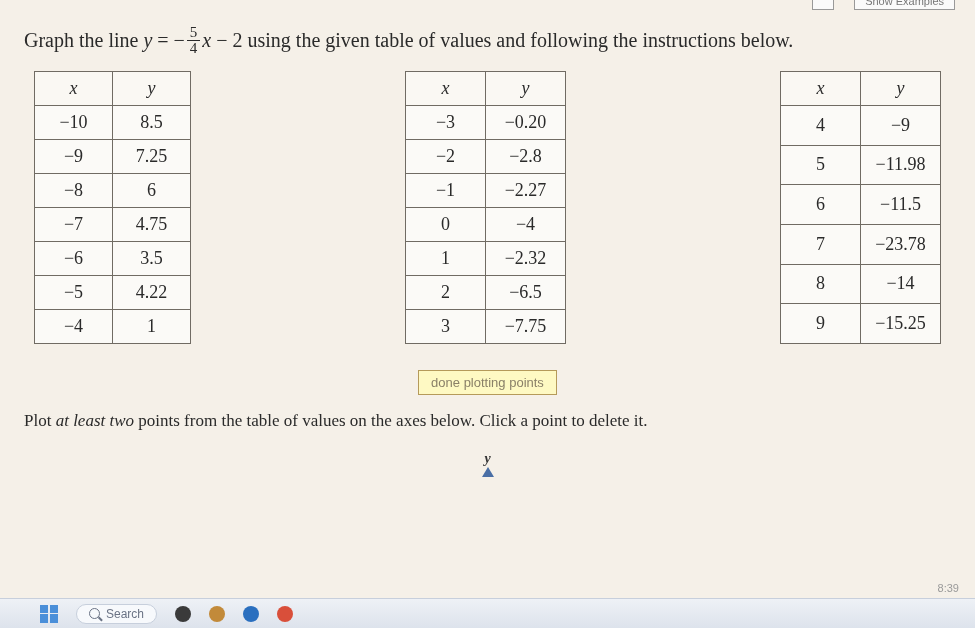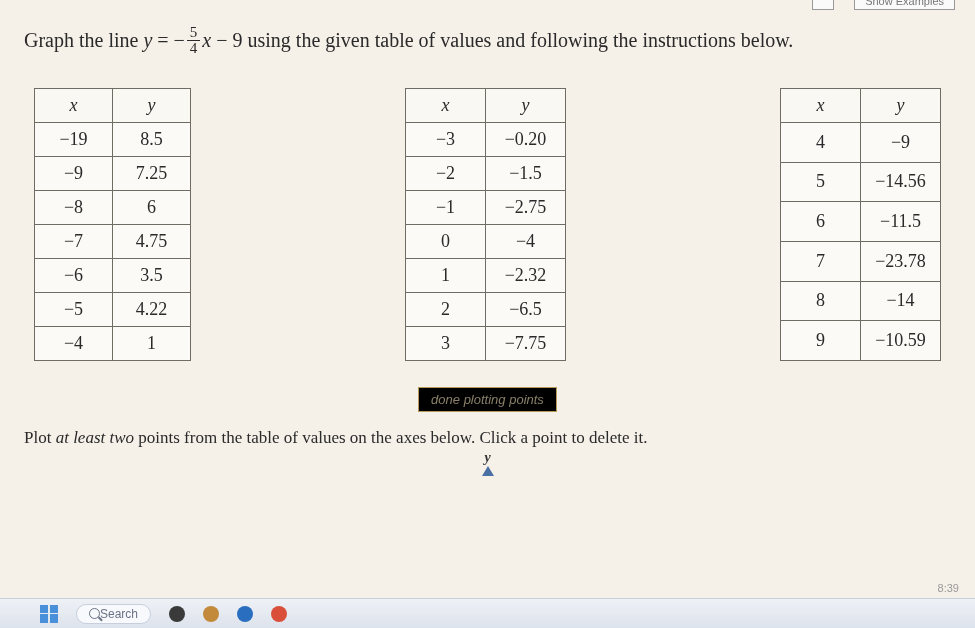--- a/index.html
+++ b/index.html
@@ -25,21 +25,21 @@
       background: #fafafa;
       padding: 2px 10px;
       font-size: 11px;
       color: #777;
       font-family: Arial, sans-serif;
     }
     .prompt {
       font-size: 20px;
       line-height: 1.45;
       margin-top: 8px;
-      margin-bottom: 30px;
+      margin-bottom: 13px;
       font-family: Georgia, serif;
     }
     .math-y { font-style: italic; }
     .math-x { font-style: italic; }
     .frac {
       display: inline-block;
       vertical-align: middle;
       text-align: center;
       font-size: 15px;
       line-height: 1;
@@ -71,30 +71,30 @@
     th {
       font-style: italic;
       font-weight: normal;
       background: #faf8f3;
     }
     .wide td, .wide th { width: 80px; }
     .done-row { text-align: center; margin-bottom: 14px; }
     .done-btn {
       display: inline-block;
       border: 1.5px solid #b59a5a;
-      background: #000000;
+      background: #fef9c3;
       color: #8a8068;
       font-size: 13px;
       padding: 4px 12px;
       font-family: Arial, sans-serif;
-      font-style: italic;
     }
     .instruction {
       font-size: 17px;
       line-height: 1.4;
+      margin-bottom: 18px;
       font-family: Georgia, serif;
     }
     .instruction em { font-style: italic; }
     .axis-hint {
       text-align: center;
       font-style: italic;
       font-size: 14px;
       font-weight: bold;
       color: #333;
     }
@@ -122,20 +122,21 @@
       width: 18px; height: 18px;
       display: grid;
       grid-template-columns: 1fr 1fr;
       grid-template-rows: 1fr 1fr;
       gap: 1.5px;
     }
     .start-icon .q { background: #4a8fd9; }
     .search-pill {
       display: flex;
       align-items: center;
+      gap: 6px;
       background: #f7f9fc;
       border: 1px solid #c7cfdc;
       border-radius: 14px;
       padding: 2px 12px;
       font-size: 12px;
       color: #6a7385;
     }
     .search-pill .mag {
       width: 11px; height: 11px;
       border: 1.6px solid #6a7385;
@@ -169,34 +170,34 @@
   </style>
 </head>
 <body>
 
 <div class="top-buttons">
   <div class="top-btn"></div>
   <div class="top-btn">Show Examples</div>
 </div>
 
 <div class="prompt">
-  <span>Graph the line </span><span class="math-y">y</span><span> = </span><span>−</span><span class="frac"><span class="num">5</span><span class="den">4</span></span><span class="math-x">x</span><span> − 9 using the given table of values and following the instructions below.</span>
+  <span>Graph the line </span><span class="math-y">y</span><span> = </span><span>−</span><span class="frac"><span class="num">5</span><span class="den">4</span></span><span class="math-x">x</span><span> − 2 using the given table of values and following the instructions below.</span>
 </div>
 
 <div class="tables-row">
   <table>
     <thead>
         <tr>
       <th>x</th>
       <th>y</th>
     </tr>
       </thead>
     <tbody>
         <tr>
-          <td>−19</td>
+          <td>−10</td>
           <td>8.5</td>
         </tr>
         <tr>
           <td>−9</td>
           <td>7.25</td>
         </tr>
         <tr>
           <td>−8</td>
           <td>6</td>
         </tr>
@@ -226,25 +227,25 @@
       <th>y</th>
     </tr>
       </thead>
     <tbody>
         <tr>
           <td>−3</td>
           <td>−0.20</td>
         </tr>
         <tr>
           <td>−2</td>
-          <td>−1.5</td>
+          <td>−2.8</td>
         </tr>
         <tr>
           <td>−1</td>
-          <td>−2.75</td>
+          <td>−2.27</td>
         </tr>
         <tr>
           <td>0</td>
           <td>−4</td>
         </tr>
         <tr>
           <td>1</td>
           <td>−2.32</td>
         </tr>
         <tr>
@@ -265,37 +266,37 @@
       <th>y</th>
     </tr>
       </thead>
     <tbody>
         <tr>
           <td>4</td>
           <td>−9</td>
         </tr>
         <tr>
           <td>5</td>
-          <td>−14.56</td>
+          <td>−11.98</td>
         </tr>
         <tr>
           <td>6</td>
           <td>−11.5</td>
         </tr>
         <tr>
           <td>7</td>
           <td>−23.78</td>
         </tr>
         <tr>
           <td>8</td>
           <td>−14</td>
         </tr>
         <tr>
           <td>9</td>
-          <td>−10.59</td>
+          <td>−15.25</td>
         </tr>
       </tbody>
   </table>
 </div>
 
 <div class="done-row">
   <span class="done-btn">done plotting points</span>
 </div>
 
 <div class="instruction">

